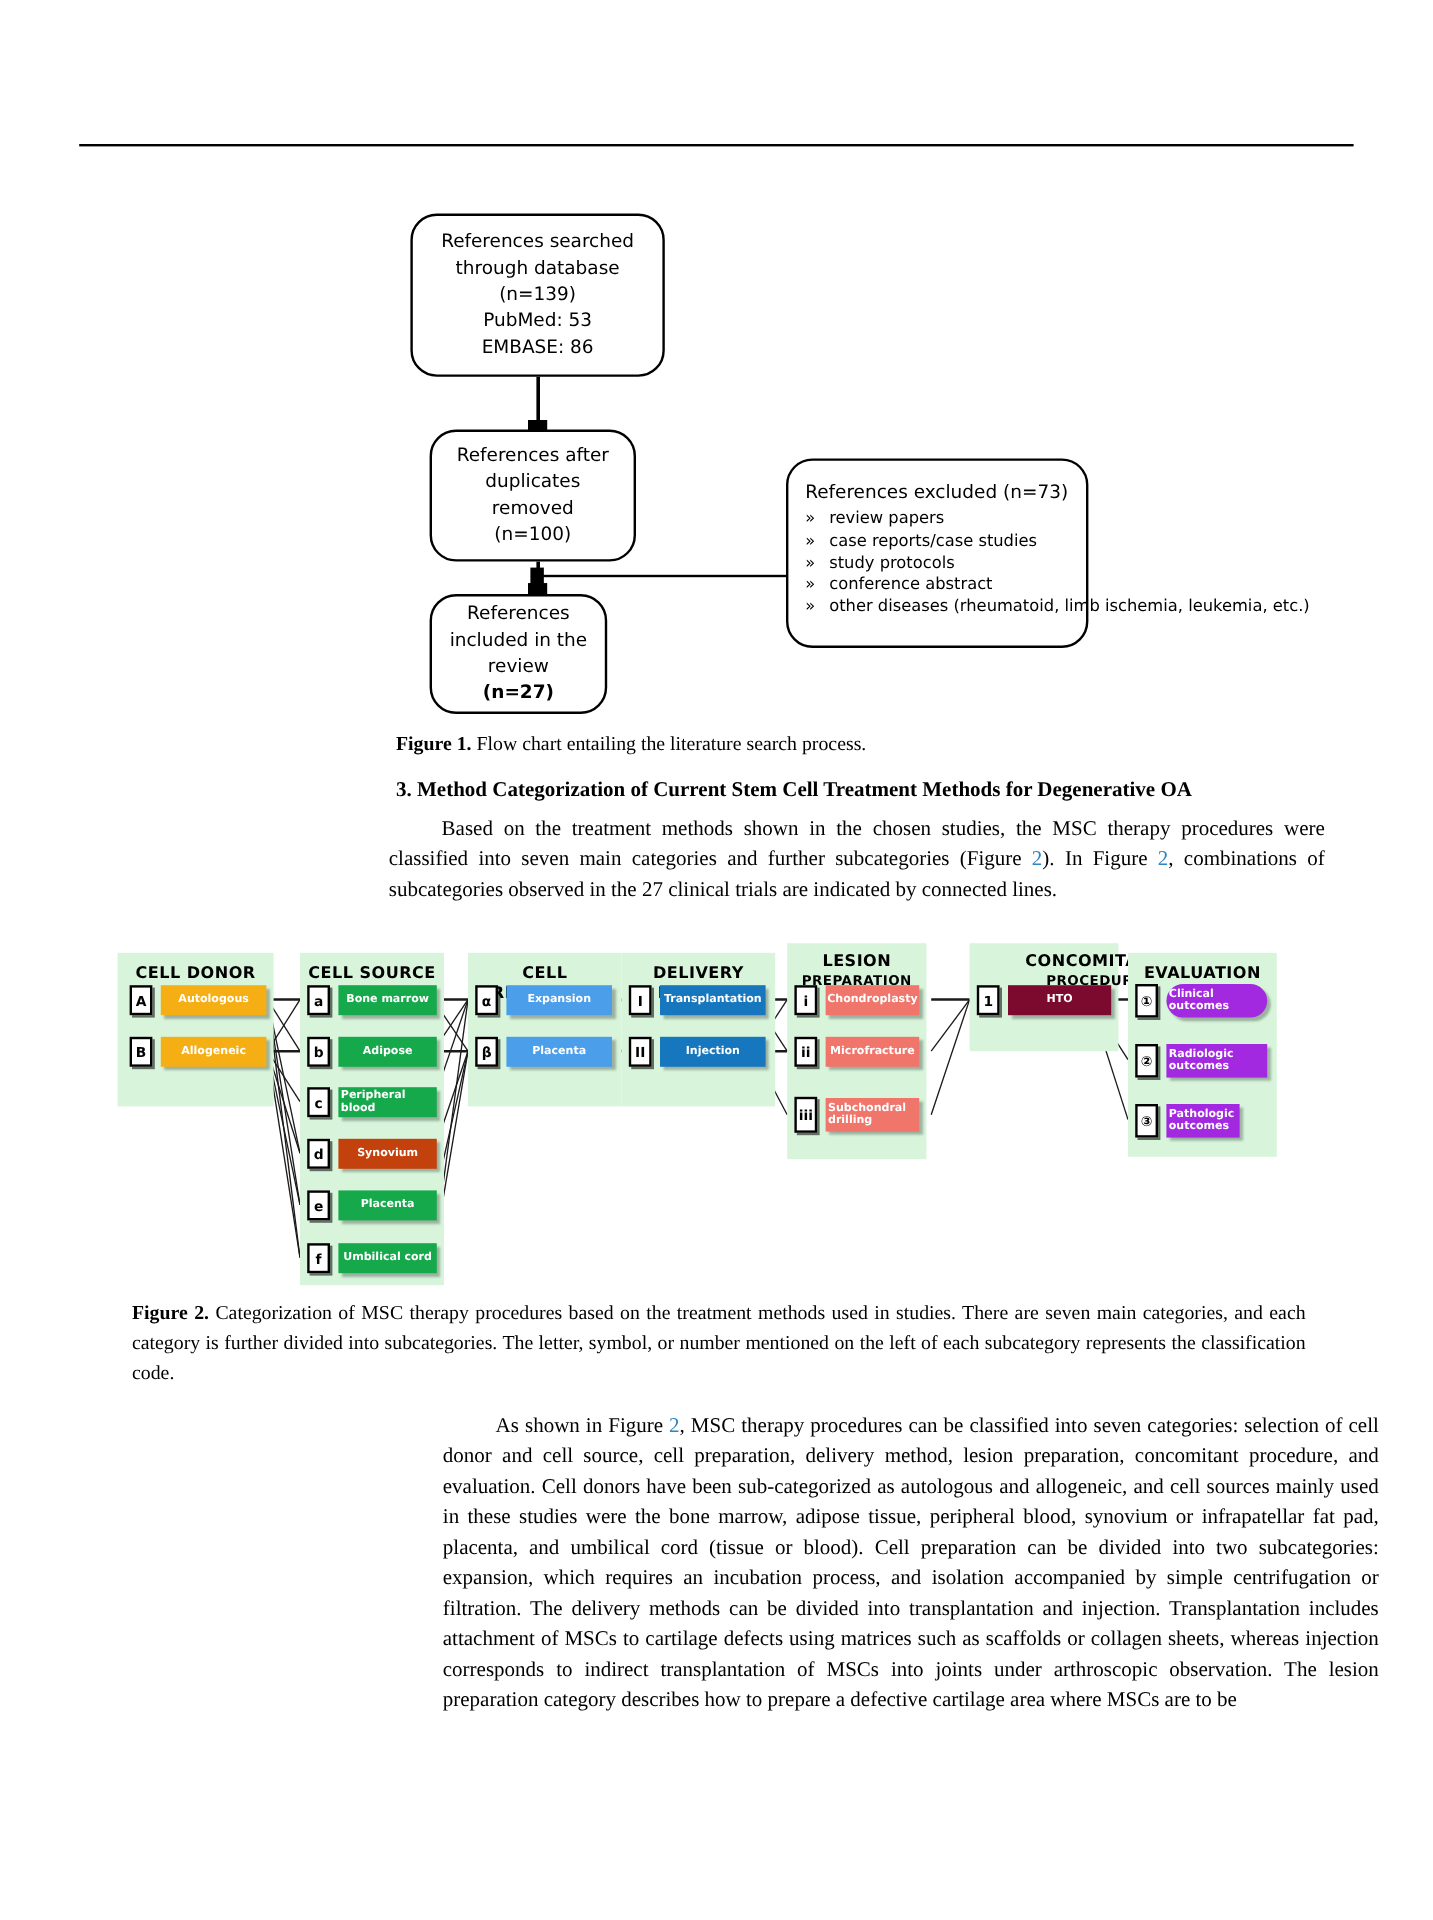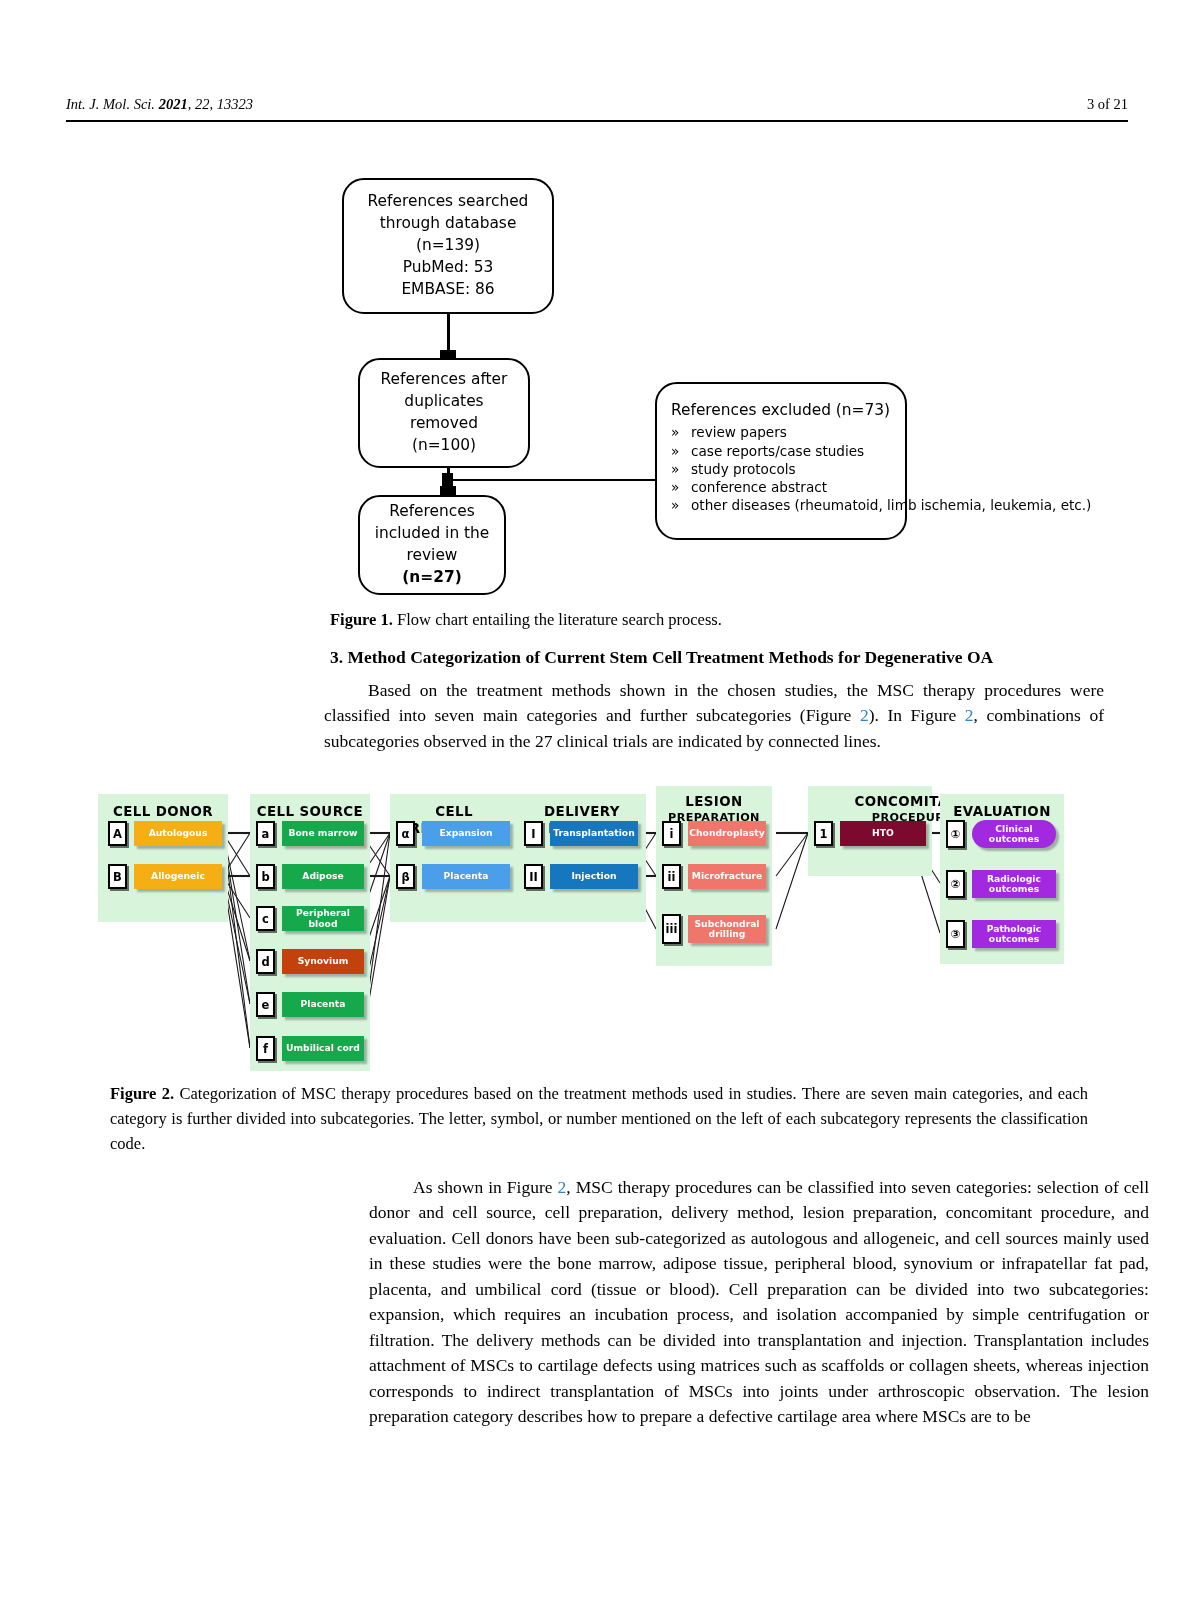--- a/index.html
+++ b/index.html
@@ -64,42 +64,33 @@
   .ptitle{position:absolute;font-family:"DejaVu Sans", sans-serif;font-weight:bold;
           font-size:11.2px;letter-spacing:.4px;text-align:center;line-height:1.25;
           color:#000;}
   .ptitle .cap1{font-size:13.4px;}
   .node{position:absolute;display:flex;align-items:center;}
   .code{width:19px;height:25px;border:2px solid #000;background:#fff;
         display:flex;align-items:center;justify-content:center;
         font-family:"DejaVu Sans", sans-serif;font-size:11.5px;font-weight:bold;
         box-shadow:2px 2px 0 rgba(0,0,0,.55);box-sizing:border-box;flex:0 0 19px;}
   .chip{height:25px;margin-left:7px;display:flex;align-items:center;justify-content:center;
-        text-align:center;font-family:"DejaVu Sans", sans-serif;font-size:9.2px;
+        font-family:"DejaVu Sans", sans-serif;font-size:9.2px;
         font-weight:bold;color:#fff;line-height:1.12;
         box-shadow:3px 3px 2px rgba(0,0,0,.28);box-sizing:border-box;padding:0 2px;}
   .chip.two{height:28px;}
   svg.links{position:absolute;left:0;top:0;width:980px;height:290px;overflow:visible;}
   svg.links line{stroke:#1a1a1a;stroke-width:1.1;}
   svg.links line.thick{stroke-width:2.1;}
 </style>
 </head>
 <body>
 
 <div class="page">
 
-  <div class="runhead">
-    <div class="left">
-      <span>Int. J. Mol. Sci.</span>
-      <b>2021</b><span>,</span>
-      <span>22</span><span>,</span>
-      <span>13323</span>
-    </div>
-    <div class="right">3 of 21</div>
-  </div>
   <div class="rule"></div>
 
   <div class="fig1">
 
     <div class="fbox" id="f1a">
       <span>References searched</span>
       <span>through database</span>
       <span>(n=139)</span>
       <span>PubMed: 53</span>
       <span>EMBASE: 86</span>
@@ -313,21 +304,21 @@
     <div class="node" style="left:848px;top:34px;">
       <div class="code" style="height:28px;">①</div>
       <div class="chip two" style="width:84px;background:#A229E0;border-radius:14px;">Clinical outcomes</div>
     </div>
     <div class="node" style="left:848px;top:84px;">
       <div class="code" style="height:28px;">②</div>
       <div class="chip two" style="width:84px;background:#A229E0;">Radiologic outcomes</div>
     </div>
     <div class="node" style="left:848px;top:134px;">
       <div class="code" style="height:28px;">③</div>
-      <div class="chip two" style="width:84px;background:#A229E0;">Pathologic outcomes</div>
+      <div class="chip two" style="width:61px;background:#A229E0;">Pathologic outcomes</div>
     </div>
   </div>
 
   <div class="cap" style="left:110px;top:1082px;width:978px;">
     <b>Figure 2.</b><span> Categorization of MSC therapy procedures based on the treatment methods used in studies. There are seven main categories, and each category is further divided into subcategories. The letter, symbol, or number mentioned on the left of each subcategory represents the classification code.</span>
   </div>
 
   <div class="para" style="left:324px;top:1175px;width:780px;margin-left:45px;">
     <span>As shown in Figure </span><span class="ref">2</span><span>, MSC therapy procedures can be classified into seven categories: selection of cell donor and cell source, cell preparation, delivery method, lesion preparation, concomitant procedure, and evaluation. Cell donors have been sub-categorized as autologous and allogeneic, and cell sources mainly used in these studies were the bone marrow, adipose tissue, peripheral blood, synovium or infrapatellar fat pad, placenta, and umbilical cord (tissue or blood). Cell preparation can be divided into two subcategories: expansion, which requires an incubation process, and isolation accompanied by simple centrifugation or filtration.  The delivery methods can be divided into transplantation and injection.  Transplantation includes attachment of MSCs to cartilage defects using matrices such as scaffolds or collagen sheets, whereas injection corresponds to indirect transplantation of MSCs into joints under arthroscopic observation. The lesion preparation category describes how to prepare a defective cartilage area where MSCs are to be</span>
   </div>

